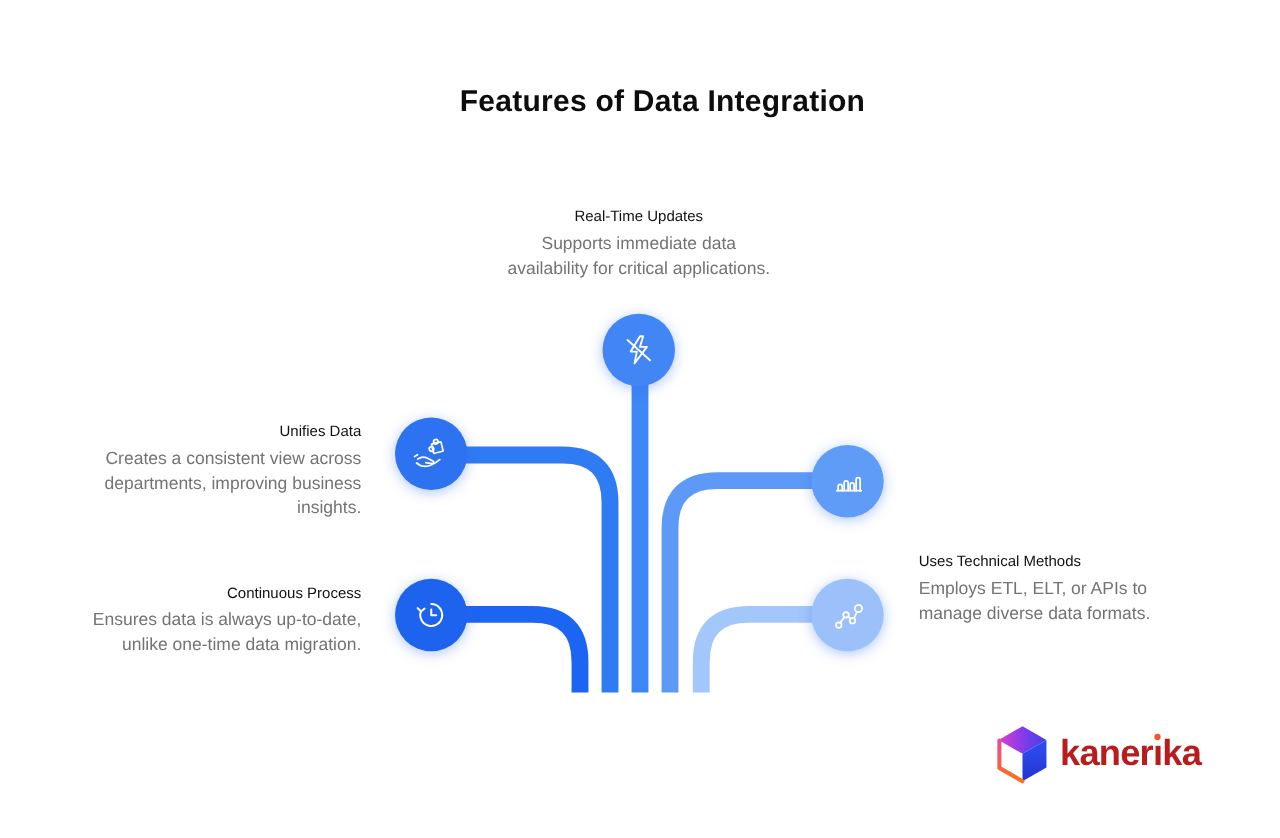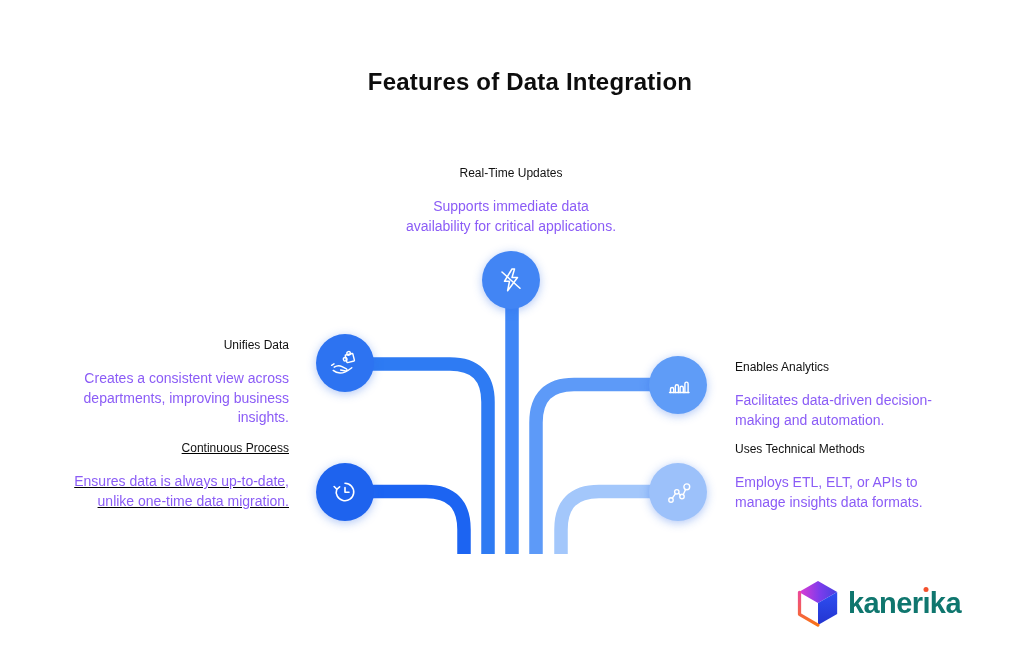--- a/index.html
+++ b/index.html
@@ -12,21 +12,21 @@
   .node{position:absolute;width:58px;height:58px;border-radius:50%;z-index:2;
         display:flex;align-items:center;justify-content:center;
         box-shadow:0 2px 10px rgba(47,107,232,.38);}
   .node svg{display:block;}
   .glyph{stroke:#ffffff;fill:none;stroke-linecap:round;stroke-linejoin:round;}
   .block{position:absolute;z-index:2;}
   .align-right{text-align:right;}
   .align-left{text-align:left;}
   .align-center{text-align:center;}
   .heading{font-size:12px;font-weight:500;color:#111111;line-height:24px;}
-  .desc{margin-top:12px;font-size:14px;line-height:19.5px;color:#8b5cf6;white-space:pre-line;}
+  .desc{font-size:14px;line-height:19.5px;color:#737373;white-space:pre-line;}
   .logo{position:absolute;left:795px;top:578px;z-index:2;display:flex;align-items:center;gap:7px;}
   .brand{font-size:29px;font-weight:700;letter-spacing:-.6px;line-height:50px;}
   .i-wrap{position:relative;display:inline-block;}
   .i-dot{position:absolute;width:5px;height:5px;border-radius:50%;left:50%;
          transform:translateX(-50%);top:9px;}
 </style>
 </head>
 <body>
 
 <div class="stage">
@@ -65,52 +65,47 @@
         <rect x="16.8" y="7.2" width="7.8" height="7.8" rx="0.6"></rect>
         <circle cx="20.7" cy="6.3" r="1.8"></circle>
         <circle cx="15.9" cy="11.1" r="1.8"></circle>
       </g>
       <path d="M5.2 20.2 c2.6 -1.8 5.2 -2 7.8 -0.6 l4.4 2.3 c1.2 0.65 0.55 2.3 -0.85 2.05 l-4.9 -0.9"></path>
       <path d="M4.2 23.4 c3.4 2.9 8 3.3 12.2 1.4 c2.4 -1.1 4.4 -2.5 6.4 -4.1"></path>
       <path d="M2.6 18.3 l2.4 -1.5"></path>
     </svg>
   </div>
 
-  <div class="block align-right" style="right:735px;top:436px;width:280px;text-decoration:underline;">
+  <div class="block align-right" style="right:735px;top:462px;width:280px;">
     <div class="heading">Continuous Process</div>
     <div class="desc">Ensures data is always up-to-date,
 unlike one-time data migration.</div>
   </div>
   <div class="node" style="left: 316px; top: 463px; background: rgb(30, 99, 238);">
     <svg class="glyph" width="30" height="30" viewBox="0 0 24 24" stroke-width="1.3">
       <path d="M12 5 A7 7 0 1 1 5.42 9.6"></path>
       <polyline points="3.3,7.6 5.5,9.8 7.7,7.9"></polyline>
       <path d="M12 8.5 V12.2 H15.2"></path>
     </svg>
   </div>
 
-  <div class="block align-left" style="left:735px;top:355px;width:270px;">
-    <div class="heading">Enables Analytics</div>
-    <div class="desc">Facilitates data-driven decision-
-making and automation.</div>
-  </div>
   <div class="node" style="left: 649px; top: 356px; background: rgb(95, 156, 247);">
     <svg class="glyph" width="32" height="32" viewBox="0 0 32 32" stroke-width="1.4">
       <path d="M7.5 23.5 H27"></path>
       <path d="M8.5 23.5 v-3.4 a1.6 1.6 0 0 1 3.2 0 v3.4"></path>
       <path d="M13.3 23.5 v-6.2 a1.6 1.6 0 0 1 3.2 0 v6.2"></path>
       <path d="M18.1 23.5 v-4.6 a1.6 1.6 0 0 1 3.2 0 v4.6"></path>
       <path d="M22.9 23.5 v-8.8 a1.6 1.6 0 0 1 3.2 0 v8.8"></path>
     </svg>
   </div>
 
   <div class="block align-left" style="left:735px;top:437px;width:270px;">
     <div class="heading">Uses Technical Methods</div>
     <div class="desc">Employs ETL, ELT, or APIs to
-manage insights data formats.</div>
+manage diverse data formats.</div>
   </div>
   <div class="node" style="left: 649px; top: 463px; background: rgb(156, 193, 250);">
     <svg class="glyph" width="32" height="32" viewBox="0 0 32 32" stroke-width="1.4">
       <circle cx="9" cy="24" r="2.2"></circle>
       <circle cx="14.8" cy="15.8" r="2.2"></circle>
       <circle cx="20" cy="20.5" r="2.2"></circle>
       <circle cx="24.8" cy="10.8" r="2.9"></circle>
       <line x1="10.2" y1="22.3" x2="13.5" y2="17.6"></line>
       <line x1="16.6" y1="17.2" x2="18.3" y2="19.1"></line>
       <line x1="21.2" y1="18.7" x2="23.6" y2="13.4"></line>
@@ -131,16 +126,16 @@
         </linearGradient>
         <linearGradient id="gLeft" x1="0" y1="0" x2="0" y2="1">
           <stop offset="0" stop-color="#ec4899"></stop>
           <stop offset="1" stop-color="#f97316"></stop>
         </linearGradient>
       </defs>
       <polygon points="24,3 44,14.5 24,26 4,14.5" fill="url(#gTop)"></polygon>
       <polygon points="44,14.5 44,37.5 24,49 24,26" fill="url(#gRight)"></polygon>
       <path d="M24 49 L4.7 37.8 V14.9" fill="none" stroke="url(#gLeft)" stroke-width="3.4" stroke-linejoin="round" stroke-linecap="round"></path>
     </svg>
-    <div class="brand" style="color: #0f766e;"><span>kaner</span><span class="i-wrap"><span>ı</span><span class="i-dot" style="background: rgb(244, 81, 44);"></span></span><span>ka</span></div>
+    <div class="brand" style="color: #b91c1c;"><span>kaner</span><span class="i-wrap"><span>ı</span><span class="i-dot" style="background: rgb(244, 81, 44);"></span></span><span>ka</span></div>
   </div>
 
 </div>
 
 </body></html>

